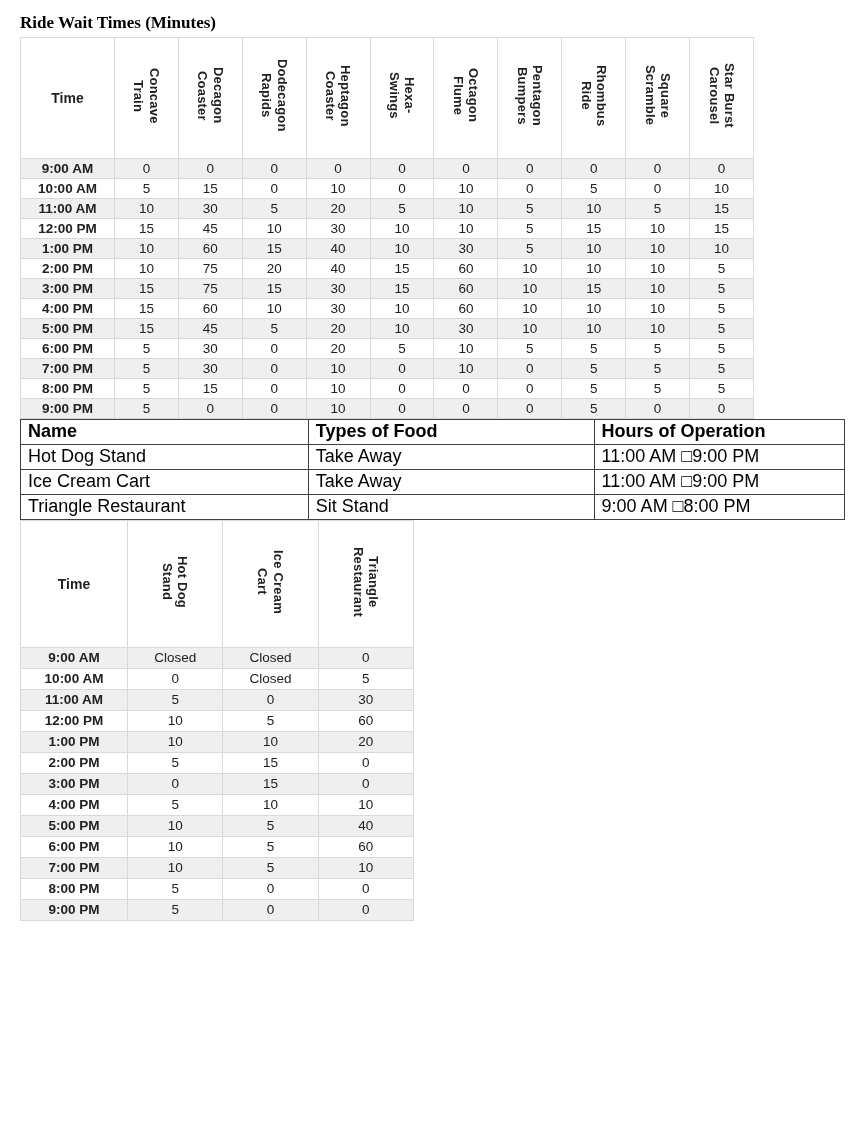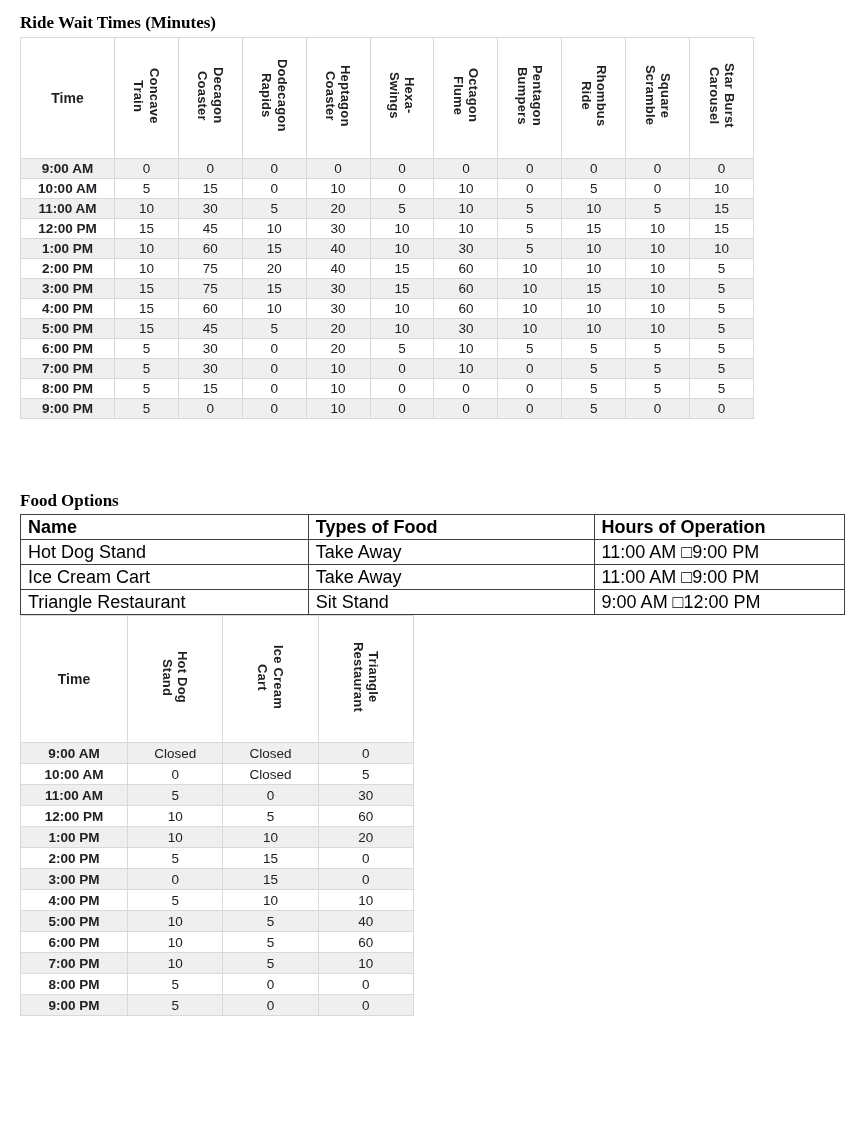--- a/index.html
+++ b/index.html
@@ -291,21 +291,20 @@
           <td>0</td>
           <td>0</td>
           <td>0</td>
           <td>5</td>
           <td>0</td>
           <td>0</td>
         </tr>
       </tbody>
   </table>
 
-  <h2 class="section-title mt-large">Food Options</h2>
 
   <table id="food-options-table" class="options-table">
     <thead>
         <tr>
           <th>Name</th>
           <th>Types of Food</th>
           <th>Hours of Operation</th>
         </tr>
       </thead>
     <tbody>
@@ -315,21 +314,21 @@
           <td>11:00 AM □9:00 PM</td>
         </tr>
         <tr>
           <td>Ice Cream Cart</td>
           <td>Take Away</td>
           <td>11:00 AM □9:00 PM</td>
         </tr>
         <tr>
           <td>Triangle Restaurant</td>
           <td>Sit Stand</td>
-          <td>9:00 AM □12:00 PM</td>
+          <td>9:00 AM □8:00 PM</td>
         </tr>
       </tbody>
   </table>
 
 
   <table id="food-wait-table" class="wait-table">
     <thead>
         <tr>
           <th class="time-head">Time</th>
           <th><span class="vert">Hot Dog

